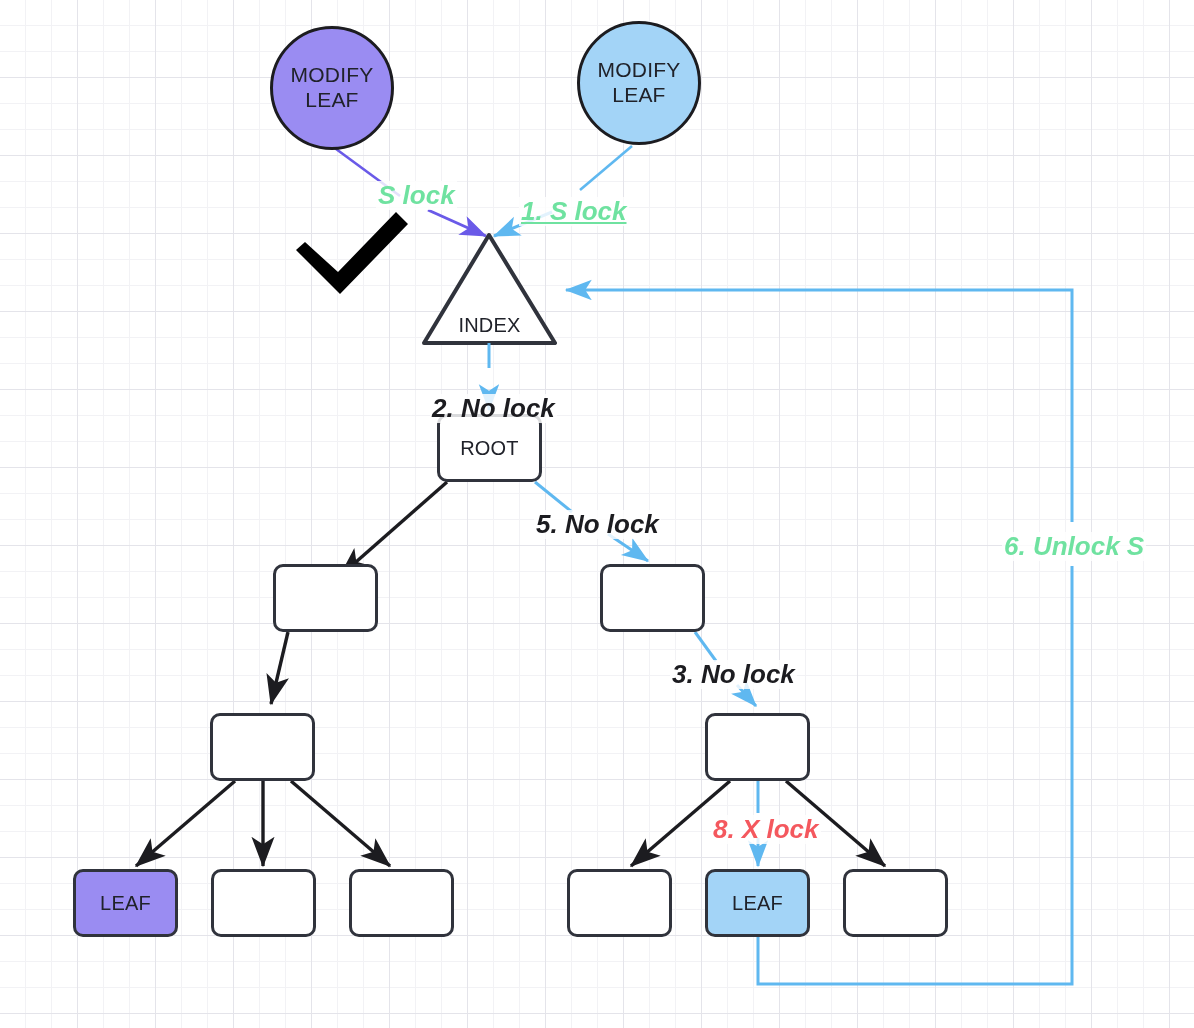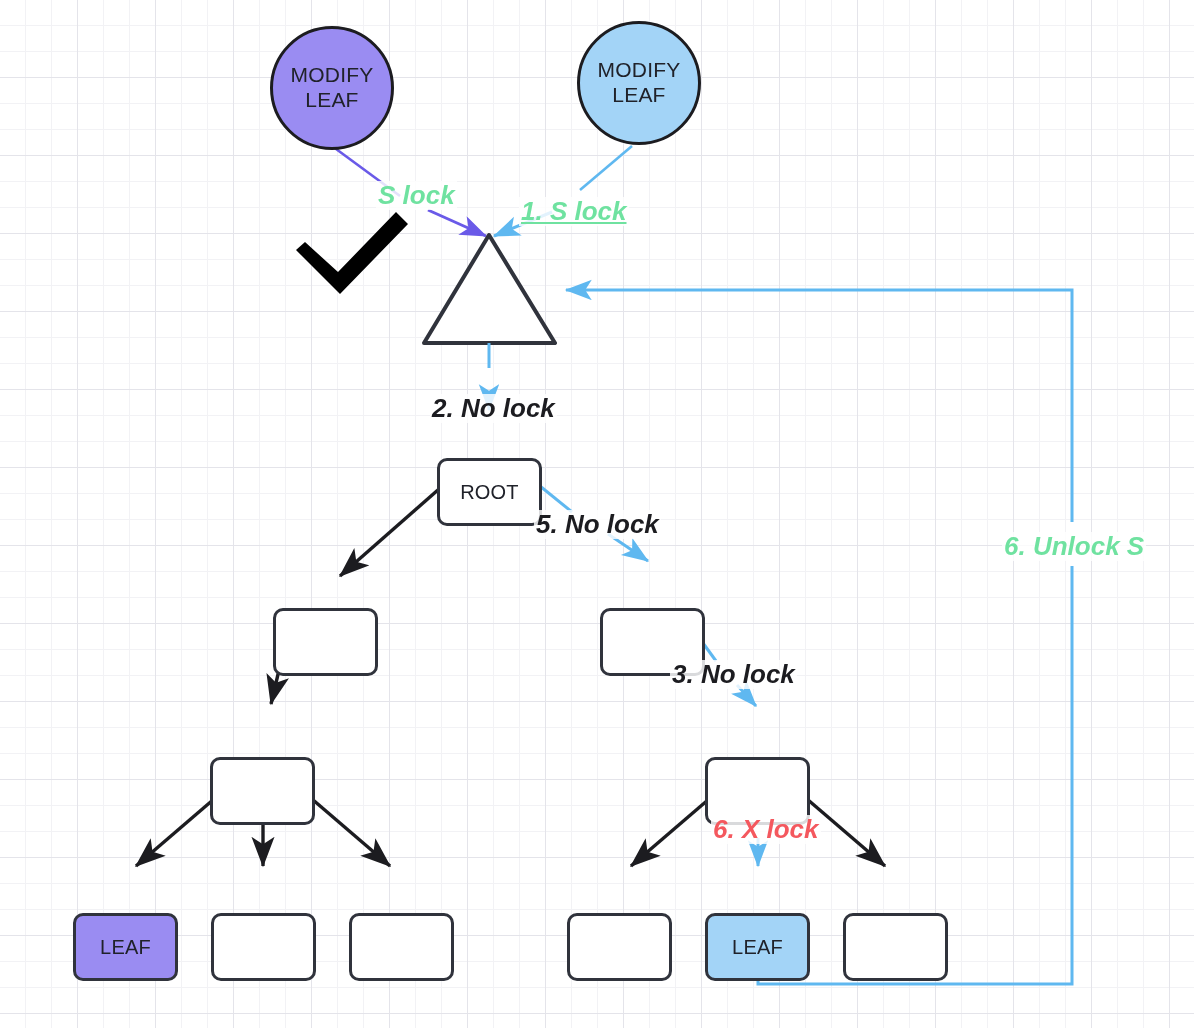--- a/index.html
+++ b/index.html
@@ -46,21 +46,20 @@
     border-radius: 50%;
     line-height: 1.18;
     text-align: center;
     font-size: 21px;
     align-items: center;
   }
   .box-node {
     border: 3px solid #30333c;
     border-radius: 10px;
     background: #ffffff;
-    margin-top: 44px;
   }
   .tri-node {
     background: transparent;
     border: none;
     align-items: flex-end;
     padding-bottom: 8px;
   }
   .tri-node .tri-label {
     position: relative;
     z-index: 2;
@@ -167,20 +166,23 @@
       <span>LEAF</span>
     </div>
   </div>
 
   <div class="checkmark" style="left:288px; top:206px; width:126px; height:90px;">
     <svg width="126" height="90" viewBox="0 0 126 90">
       <path d="M8,44 L17,36 L50,66 L108,6 L120,18 L52,88 Z" fill="#000000"></path>
     </svg>
   </div>
 
+  <div class="node tri-node" style="left:424px; top:235px; width:131px; height:110px;">
+    <span class="tri-label">INDEX</span>
+  </div>
 
   <div class="node box-node" style="left:437px; top:414px; width:105px; height:68px;">
     <span>ROOT</span>
   </div>
 
   <div class="node box-node" style="left:273px; top:564px; width:105px; height:68px;">
     <span></span>
   </div>
 
   <div class="node box-node" style="left:600px; top:564px; width:105px; height:68px;">
@@ -222,17 +224,17 @@
   <div class="edge-label" style="left:376px; top:181px; color:#6fe2a0;">S lock</div>
 
   <div class="edge-label" style="left:519px; top:197px; color:#6fe2a0;text-decoration:underline;">1. S lock</div>
 
   <div class="edge-label" style="left:430px; top:368px; color:#1c1c20;margin-top:26px;">2. No lock</div>
 
   <div class="edge-label" style="left:534px; top:510px; color:#1c1c20;">5. No lock</div>
 
   <div class="edge-label" style="left:670px; top:660px; color:#1c1c20;">3. No lock</div>
 
-  <div class="edge-label" style="left:711px; top:815px; color:#f4585e;">6. X lock</div>
+  <div class="edge-label" style="left:711px; top:815px; color:#f4585e;">8. X lock</div>
 
   <div class="edge-label" style="left:1002px; top:532px; color:#6fe2a0;">6. Unlock S</div>
 
 </div>
 
 </body></html>

